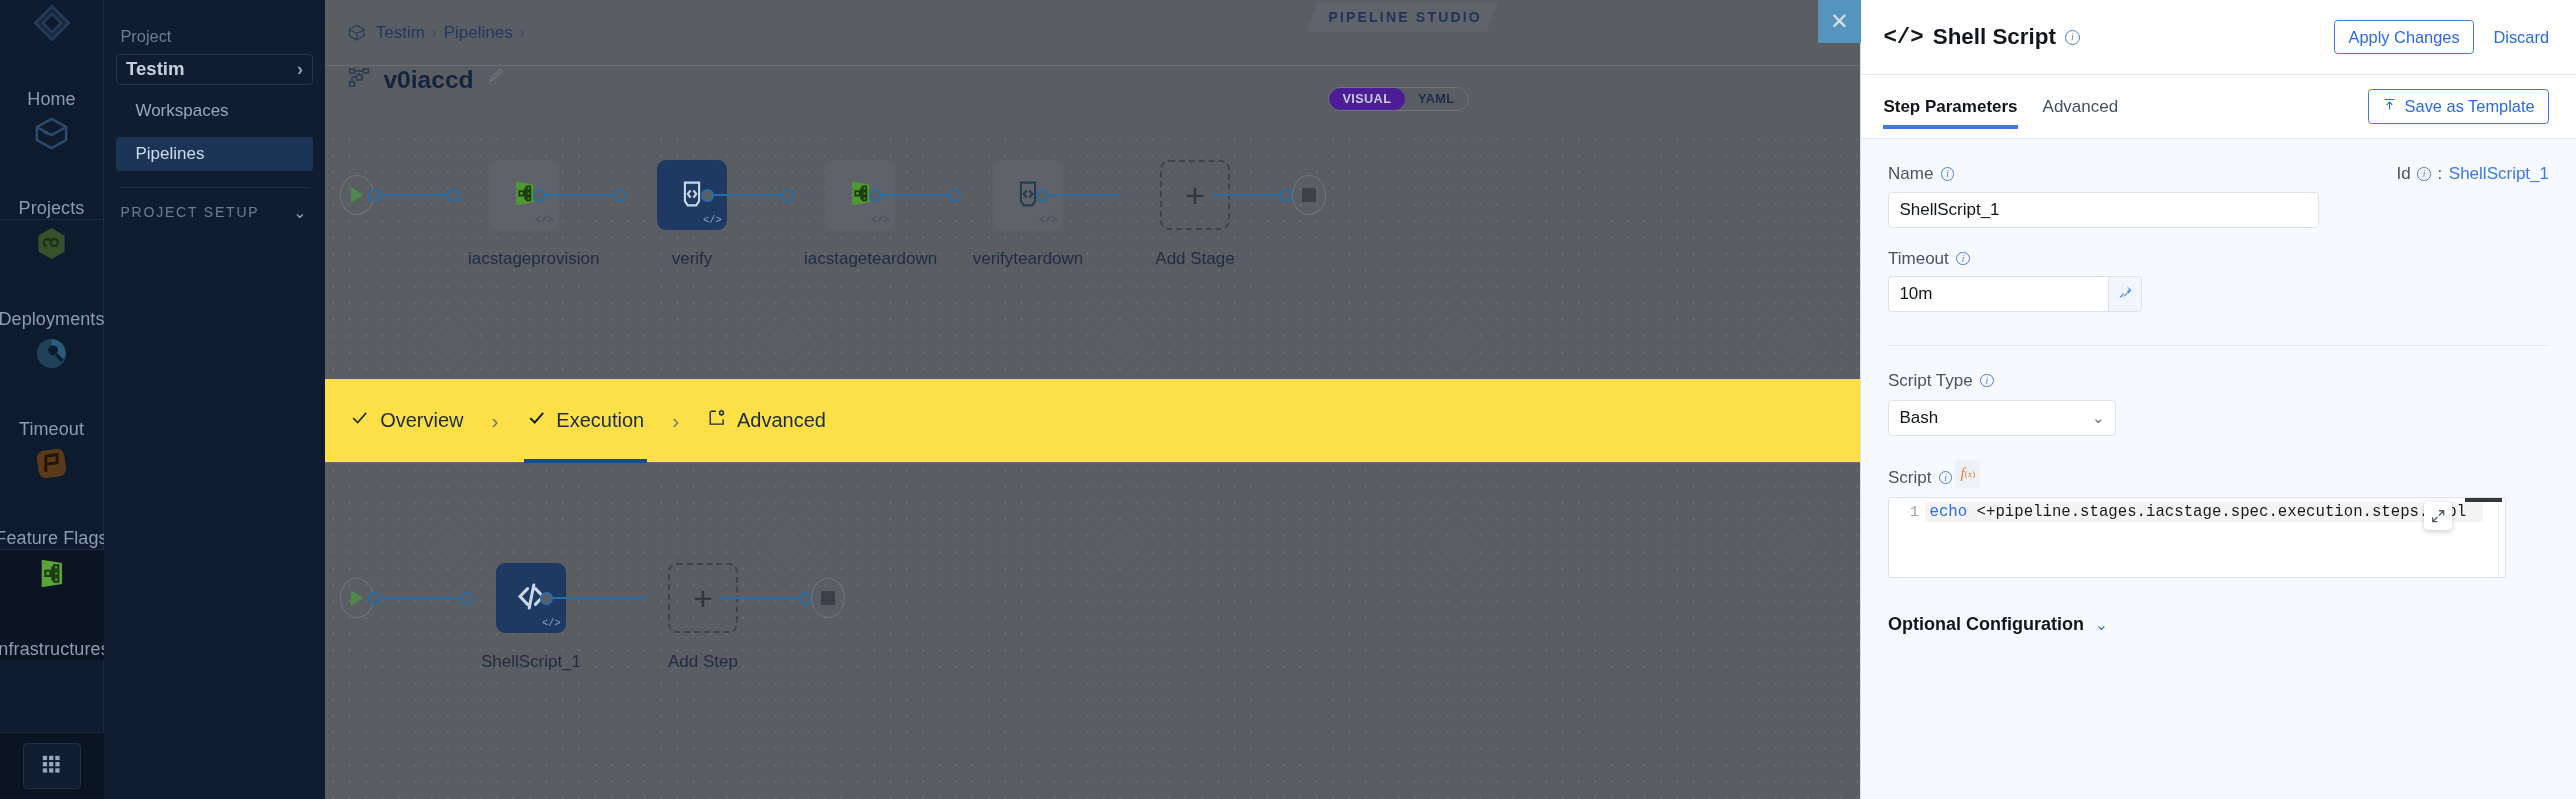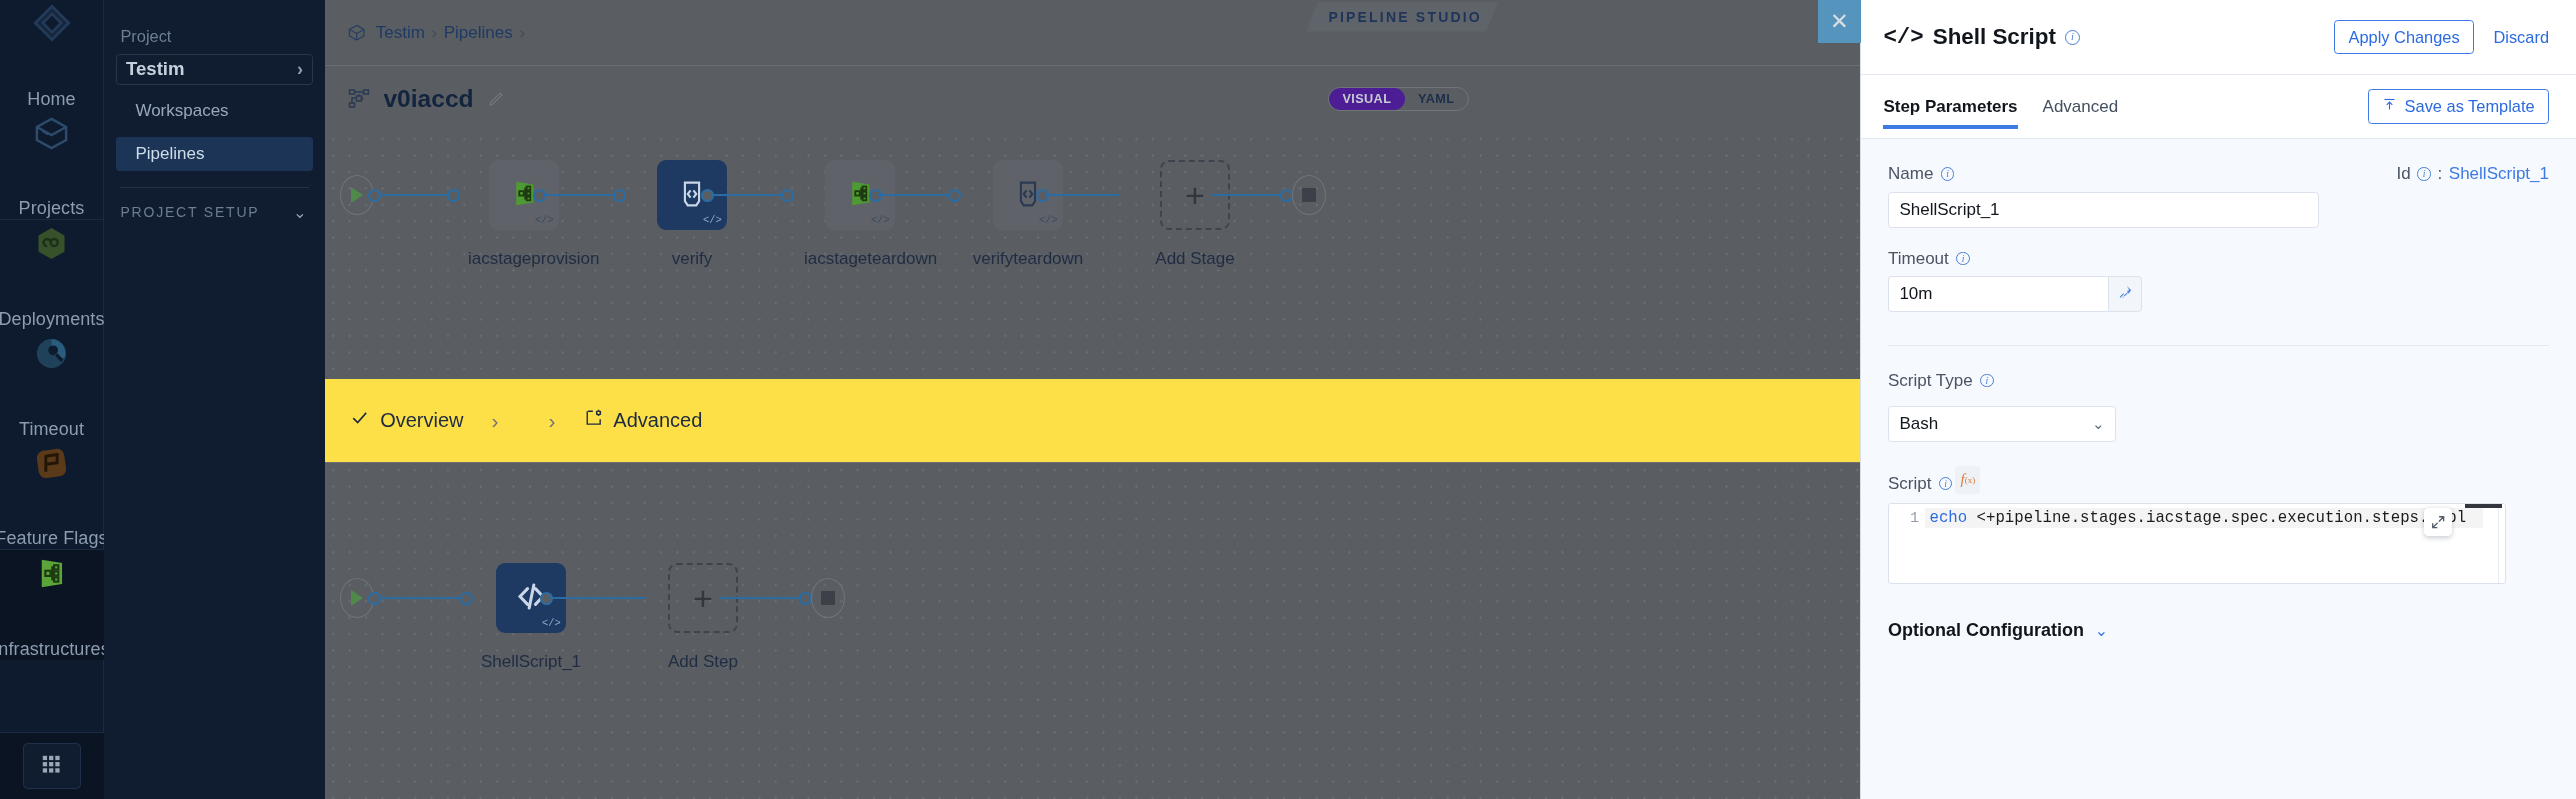--- a/index.html
+++ b/index.html
@@ -80,21 +80,21 @@
   .crumb-sep { color: #454a52; font-size: 16.4px; margin: 0 6.7px; }
   #cube-icon { margin-right: 9px; display: flex; }
   #studio-badge {
     position: absolute; left: 981px; top: 1.5px;
     height: 30px; background: #5f646a;
     color: #1f3458; font-size: 14px; letter-spacing: 2.2px; font-weight: bold;
     display: flex; align-items: center; padding: 0 16.4px 0 22.4px;
     clip-path: polygon(12px 0, 100% 0, calc(100% - 12px) 100%, 0 100%);
   }
   #title-bar {
-    height: 66px; display: flex; align-items: center; padding-left: 22.4px; position: relative;
+    height: 66px; display: flex; padding-left: 22.4px; position: relative;
   }
   #pipe-icon { margin-right: 12px; display: flex; }
   #pipeline-title { color: #12243e; font-size: 24.6px; font-weight: bold; }
   #edit-pencil { margin-left: 13.4px; display: flex; }
   #mode-toggle {
     position: absolute; left: 1003px; top: 21px;
     height: 24px; border: 0.7px solid #70757b; border-radius: 12px;
     display: flex; align-items: stretch; overflow: hidden;
   }
   #mode-toggle .seg {
@@ -221,21 +221,21 @@
   #name-input { width: 431px; margin-top: 7.5px; }
   #timeout-wrap { margin-top: 7.5px; display: flex; width: 254px; }
   #timeout-input { flex: 1; border-radius: 3.7px 0 0 3.7px; border-right: none; }
   #timeout-pin {
     width: 34px; border: 0.7px solid #dbe2eb; border-radius: 0 3.7px 3.7px 0; background: #f2f5f9;
     display: flex; align-items: center; justify-content: center;
   }
   #hr1 { height: 0.7px; background: #e3e9f1; margin: 33px 0 0 0; }
   #script-type-block { margin-top: 25px; }
   #script-type-select {
-    margin-top: 15px; width: 228px; height: 36px; border: 0.7px solid #dbe2eb; border-radius: 3.7px;
+    margin-top: 9px; width: 228px; height: 36px; border: 0.7px solid #dbe2eb; border-radius: 3.7px;
     background: #fff; display: flex; align-items: center; padding: 0 10.4px; color: #11161d; font-size: 17px;
   }
   #script-type-select .dchev { margin-left: auto; color: #5d6976; font-size: 15px; }
   #script-block { margin-top: 24px; }
   #script-head { display: flex; align-items: flex-end; gap: 3px; }
   #fx-btn {
     width: 25px; height: 28px; background: #eef1f6; border-radius: 3.7px;
     display: flex; align-items: center; justify-content: center;
     color: #e07a3b; font-size: 15px; font-family: "Liberation Serif", serif; font-style: italic;
   }
@@ -527,20 +527,28 @@
     <div id="stage-tabs">
       <div class="stab">
         <span>
           <svg width="19.4" height="19.4" viewBox="0 0 24 24" fill="none" stroke="#1d2b41" stroke-width="2">
               <path d="M4 12.5 9.5 18 20 6"></path>
             </svg>
         </span>
         <span>Overview</span>
       </div>
       <span class="stab-sep">›</span>
+      <div class="stab active">
+        <span>
+          <svg width="19.4" height="19.4" viewBox="0 0 24 24" fill="none" stroke="#0f1a2c" stroke-width="2.4">
+              <path d="M4 12.5 9.5 18 20 6"></path>
+            </svg>
+        </span>
+        <span>Execution</span>
+      </div>
       <span class="stab-sep">›</span>
       <div class="stab">
         <span>
           <svg width="19.4" height="19.4" viewBox="0 0 24 24" fill="none" stroke="#1d2b41" stroke-width="1.7">
             <path d="M5 4h6M4 4v16h16v-6"></path>
               <circle cx="18" cy="6" r="2.3"></circle>
               <path d="M18 2.2v1M18 9v1M14.9 4.2l.9.5M20.2 7.3l.9.5M14.9 7.8l.9-.5M20.2 4.7l.9-.5"></path>
           </svg>
         </span>
         <span>Advanced</span>

